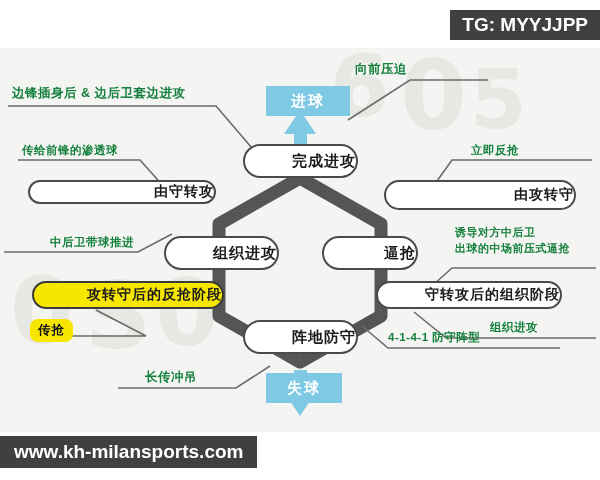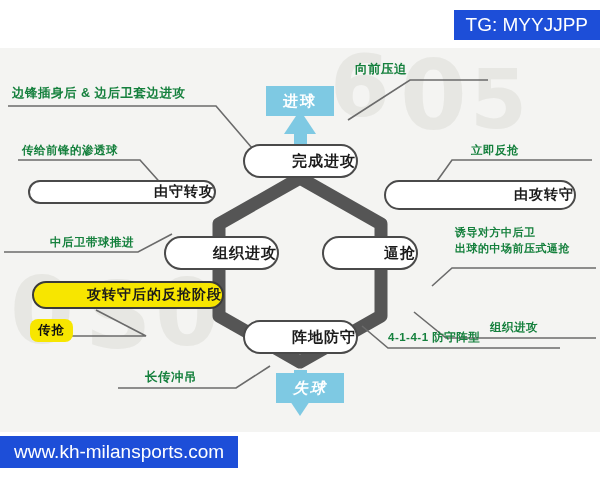--- a/index.html
+++ b/index.html
@@ -22,24 +22,24 @@
     overflow:hidden;
   }
   .ghost{
     position:absolute;color:#e7e7e3;font-weight:bold;
     font-family:"DejaVu Sans",sans-serif;
     letter-spacing:2px;user-select:none;
   }
 
   
   .wm{
-    position:absolute;background:#1d4ed8;color:#ffffff;
+    position:absolute;background:#404040;color:#ffffff;
     display:flex;align-items:center;
     font-family:"Liberation Sans",sans-serif;
-    z-index:60;white-space:nowrap;
+    z-index:60;white-space:nowrap;font-weight:bold;
   }
   #tg-wm{right:0;top:10px;height:30px;padding:0 12px;font-size:19px;}
   #site-wm{left:0;top:436px;height:32px;padding:0 14px;font-size:19px;}
 
   
   svg.layer{position:absolute;left:0;top:0;width:600px;height:384px;overflow:visible;}
 
   
   .pill{
     position:absolute;
@@ -126,22 +126,22 @@
         <path d="M38,288 L146,288 L96,262"></path>
 
         <path d="M596,290 L446,290 L414,264"></path>
 
         <path d="M560,300 L388,300 L362,278"></path>
 
         <path d="M118,340 L236,340 L270,318"></path>
       </g>
     </svg>
 
-    <div class="resbox" style="left:266px;top:38px;width:68px;height:30px;">进球</div>
-    <div class="resbox" style="left:276px;top:325px;width:68px;height:30px;font-style:italic;">失球</div>
+    <div class="resbox" style="left:266px;top:38px;width:84px;height:30px;">进球</div>
+    <div class="resbox" style="left:266px;top:325px;width:76px;height:30px;">失球</div>
 
     <div class="pill core" style="left:243px;top:96px;width:115px;height:34px;">
       <span>完成进攻</span>
     </div>
 
     <div class="pill core" style="left:164px;top:188px;width:115px;height:34px;">
       <span>组织进攻</span>
     </div>
 
     <div class="pill core" style="left:322px;top:188px;width:96px;height:34px;">
@@ -157,20 +157,23 @@
     </div>
 
     <div class="pill outer" style="left:384px;top:132px;width:192px;height:30px;">
       <span>由攻转守</span>
     </div>
 
     <div class="pill outer yellow" style="left:32px;top:233px;width:192px;height:28px;">
       <span>攻转守后的反抢阶段</span>
     </div>
 
+    <div class="pill outer" style="left:376px;top:233px;width:186px;height:28px;">
+      <span>守转攻后的组织阶段</span>
+    </div>
 
     <div class="anno" style="left:12px;top:38px;">边锋插身后 &amp; 边后卫套边进攻</div>
 
     <div class="anno small" style="left:22px;top:95px;">传给前锋的渗透球</div>
 
     <div class="anno small" style="left:6px;top:187px;margin-left:44px;">中后卫带球推进</div>
 
     <div class="anno" style="left:355px;top:14px;">向前压迫</div>
 
     <div class="anno small" style="left:471px;top:95px;">立即反抢</div>

